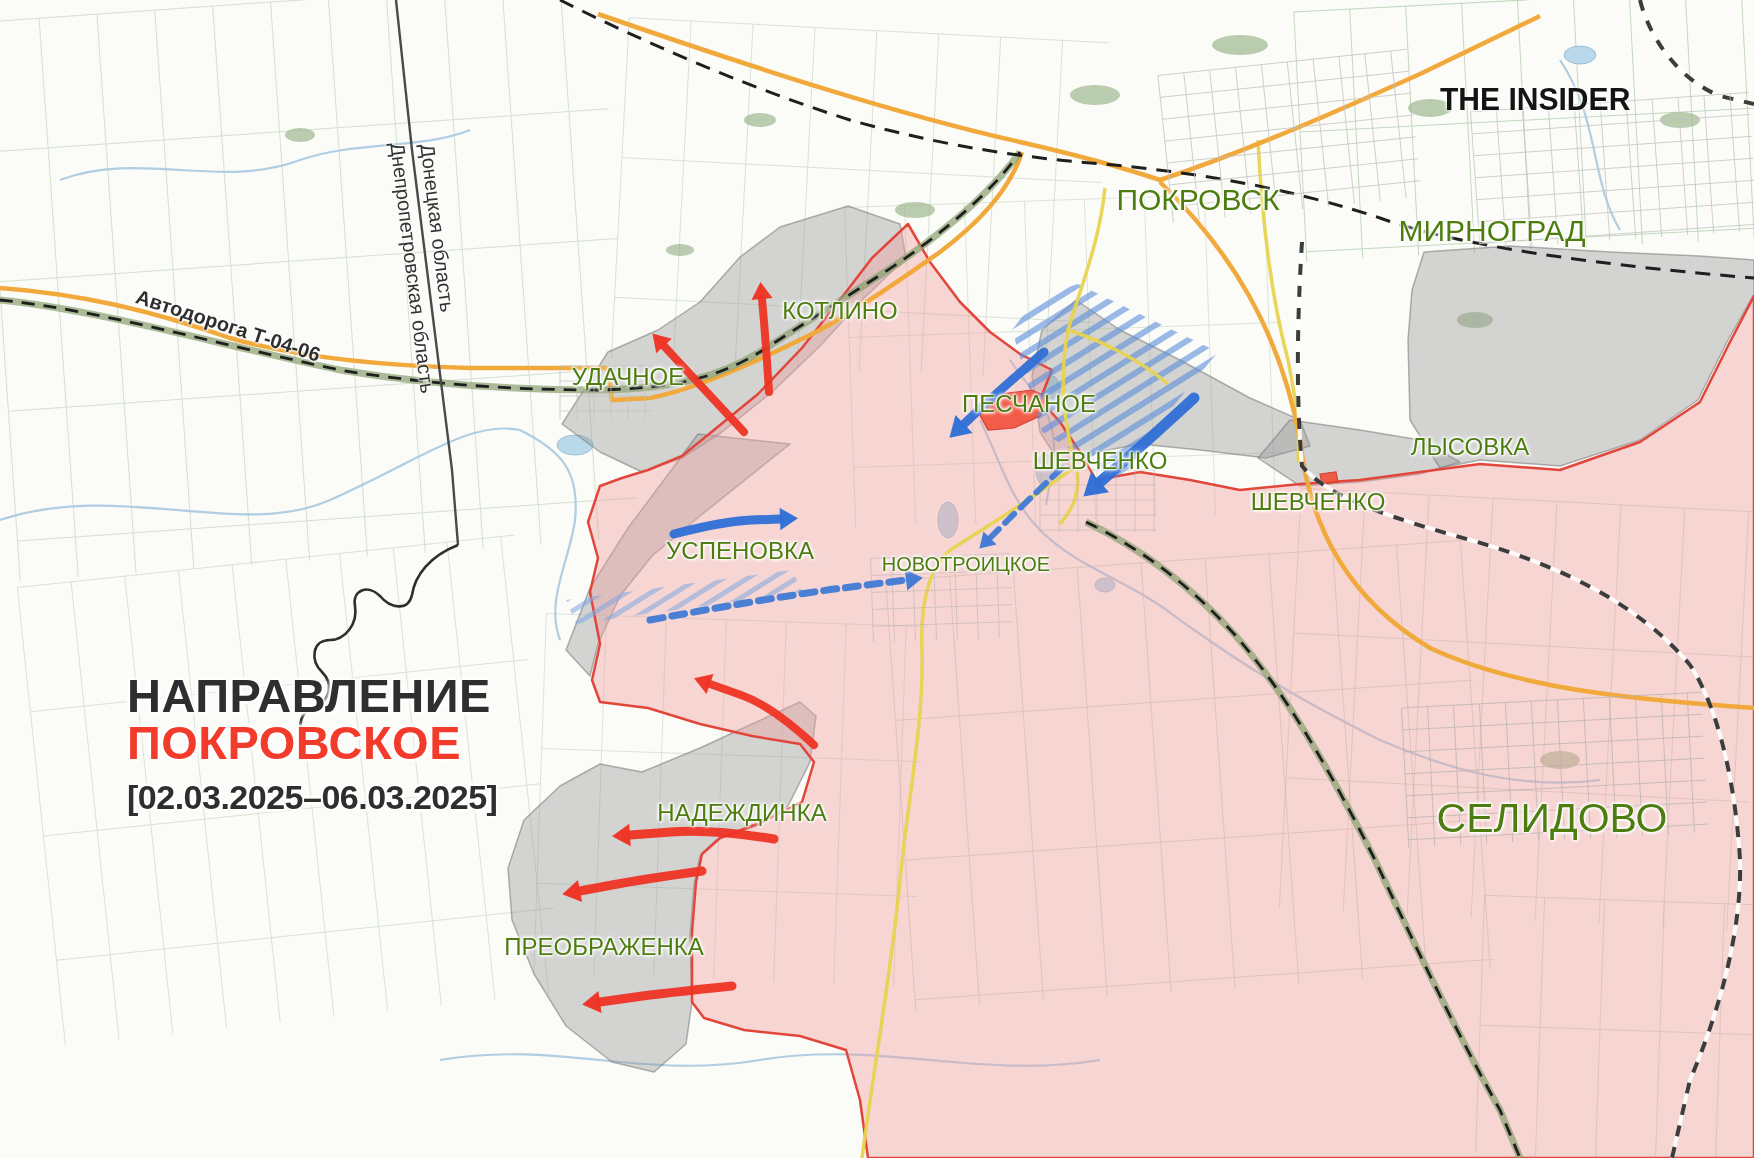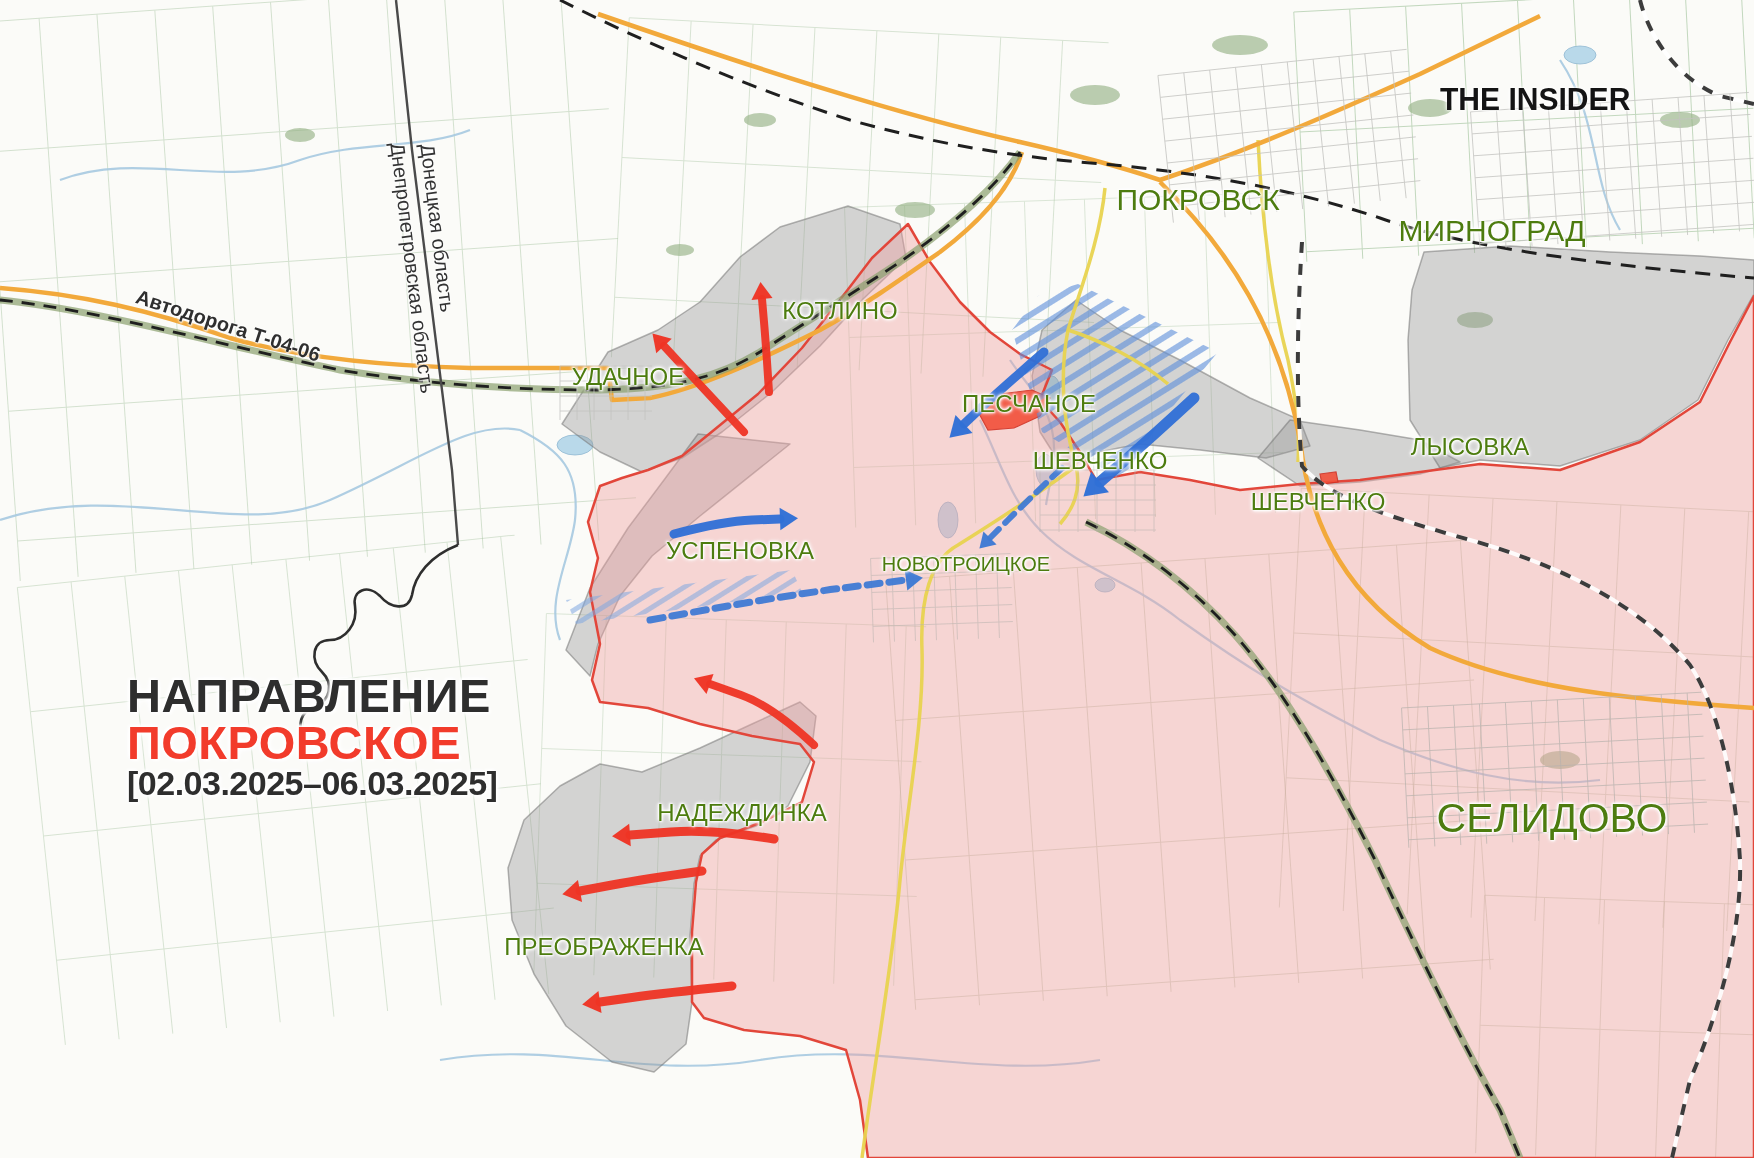--- a/index.html
+++ b/index.html
@@ -8,21 +8,21 @@
   #map-svg{position:absolute;left:0;top:0;}
   #labels{position:absolute;left:0;top:0;width:100%;height:100%;pointer-events:none;}
   .maplbl{position:absolute;transform:translate(-50%,-50%);color:#4d7c0f;white-space:nowrap;
           text-shadow:0 0 2px #fff,0 0 4px #fff,0 0 5px #fff,1px 1px 2px #fff,-1px -1px 2px #fff;}
   .rotlbl{position:absolute;transform-origin:center;color:#333;white-space:nowrap;font-size:20px;
           text-shadow:0 0 2px #fff,0 0 4px #fff,1px 1px 2px #fff;}
   #title-block{position:absolute;left:127px;top:662px;line-height:1.0;
           text-shadow:0 0 3px #fff,0 0 6px #fff,0 0 9px #fff,2px 2px 3px #fff,-2px -2px 3px #fff;}
   #title-line1{font-size:47px;font-weight:700;letter-spacing:.5px;}
   #title-line2{font-size:47px;font-weight:700;letter-spacing:.5px;margin-top:10px;}
-  #title-dates{font-size:34px;font-weight:700;letter-spacing:-.5px;}
+  #title-dates{font-size:34px;font-weight:700;margin-top:14px;letter-spacing:-.5px;}
   #insider-logo{position:absolute;right:124px;top:82px;font-size:31px;font-weight:800;
           color:#141414;letter-spacing:0;transform:scaleX(.97);transform-origin:right;
           text-shadow:0 0 3px #fff,0 0 5px #fff;}
   #sources{position:absolute;right:317px;top:997px;text-align:right;font-size:19px;color:#3d3d3d;
           line-height:23px;text-shadow:0 0 2px #fff,0 0 4px #fff,1px 1px 2px #fff;}
   #sources .src-line3{margin-top:4px;}
 </style>
 </head>
 <body>
 

